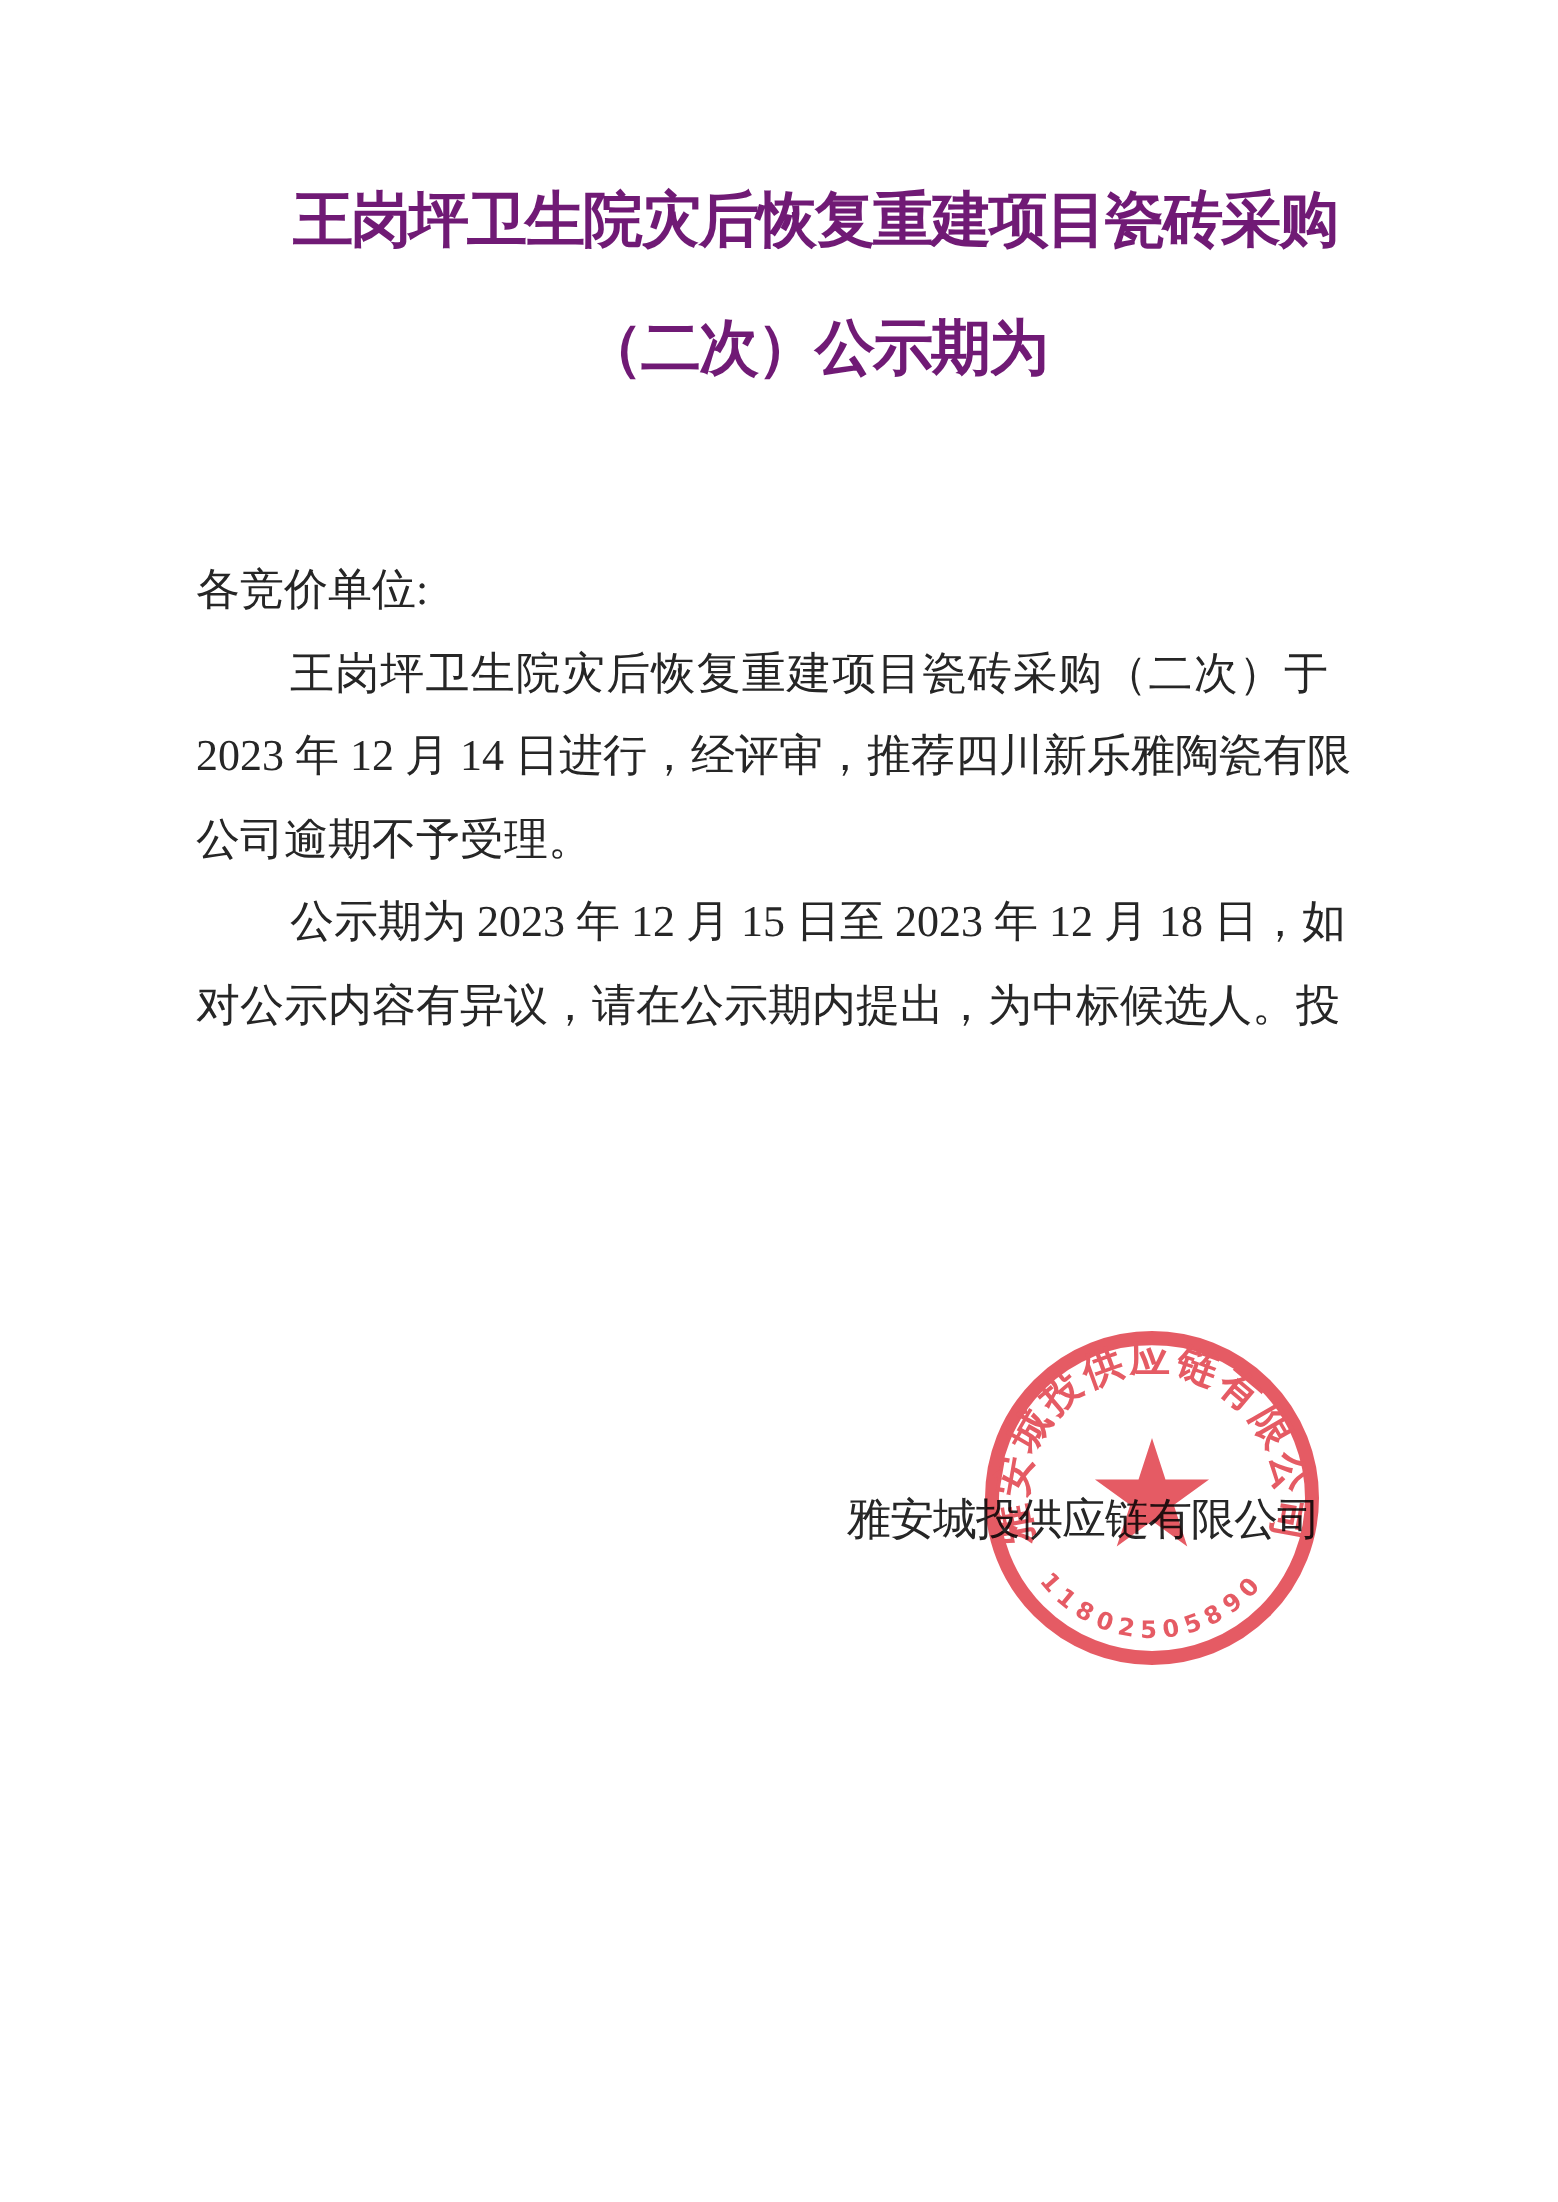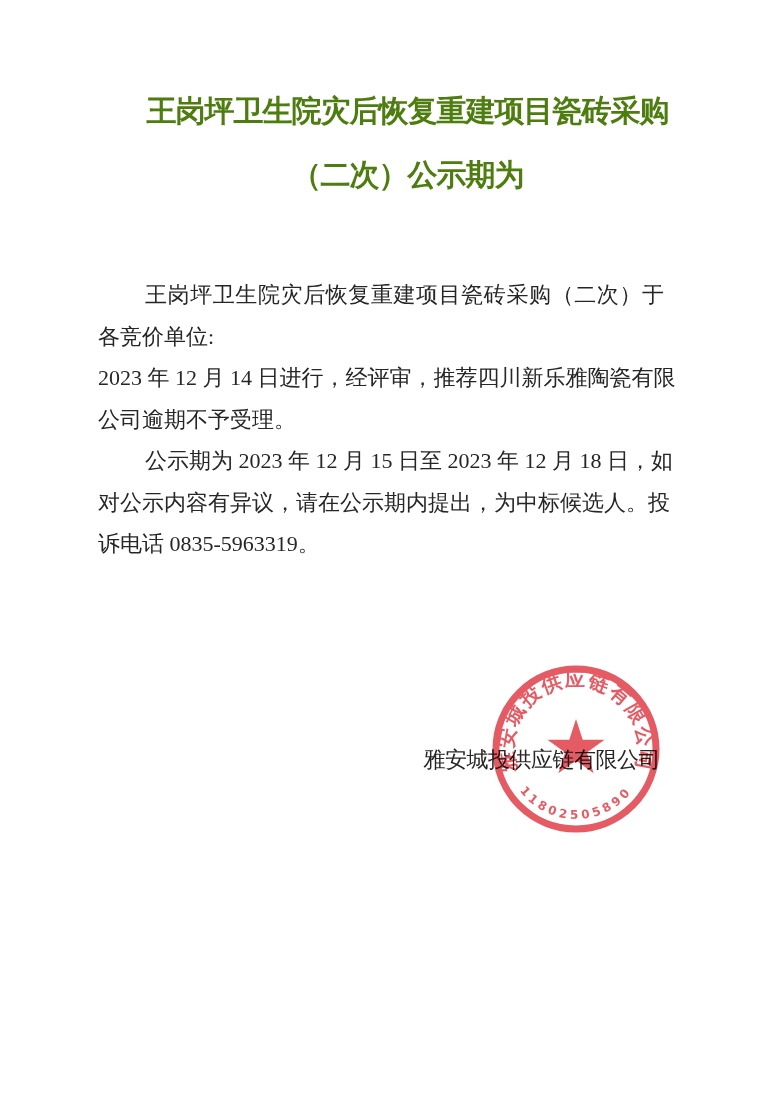--- a/index.html
+++ b/index.html
@@ -10,21 +10,21 @@
     background:#ffffff;
     overflow:hidden;
     font-family:"Liberation Serif","DejaVu Serif",serif;
     color:#2b2b2b;
   }
   
   .title{
     position:absolute;left:0;right:0;top:79px;
     text-align:center;
     font-size:30px;font-weight:700;letter-spacing:-1px;
-    line-height:64px;color:#4d7c0f;margin-left:36px;
+    line-height:64px;color:#701a75;margin-left:36px;
   }
   
   .body-block{
     position:absolute;left:98px;top:274px;width:566px;
     font-size:22px;line-height:41.5px;color:#262626;
   }
   .line{white-space:nowrap;}
   .line.just{text-align:justify;text-align-last:justify;}
   .line.indent{padding-left:47px;}
   .b{font-weight:400;}
@@ -54,31 +54,30 @@
 <body>
 
 <div class="page">
 
   <div class="title">
     <div>王岗坪卫生院灾后恢复重建项目瓷砖采购</div>
     <div>（二次）公示期为</div>
   </div>
 
   <div class="body-block">
+    <div class="line">各竞价单位:</div>
+
     <div class="line indent just">王岗坪卫生院灾后恢复重建项目瓷砖采购（二次）于</div>
-
-    <div class="line">各竞价单位:</div>
 
     <div class="line just"><span>2023 年 12 月 14 日进行，经评审，推荐</span><span class="b">四川新乐雅陶瓷有限</span></div>
 
     <div class="line"><span class="b">公司</span><span>逾期不予受理。</span></div>
 
     <div class="line indent just">公示期为 2023 年 12 月 15 日至 2023 年 12 月 18 日，如</div>
     <div class="line just">对公示内容有异议，请在公示期内提出，为中标候选人。投</div>
-    <div class="line">诉电话 0835-5963319。</div>
   </div>
 
   <div class="sig">
     <div>雅安城投供应链有限公司</div>
   </div>
 
   <svg class="stamp" viewBox="0 0 176 176" aria-hidden="true">
     <defs>
       <path id="arcTop" d="M 28.8 109.5 A 63 63 0 1 1 147.2 109.5" fill="none"></path>
       <path id="arcBottom" d="M 28.6 125.1 A 70 70 0 0 0 147.4 125.1" fill="none"></path>

